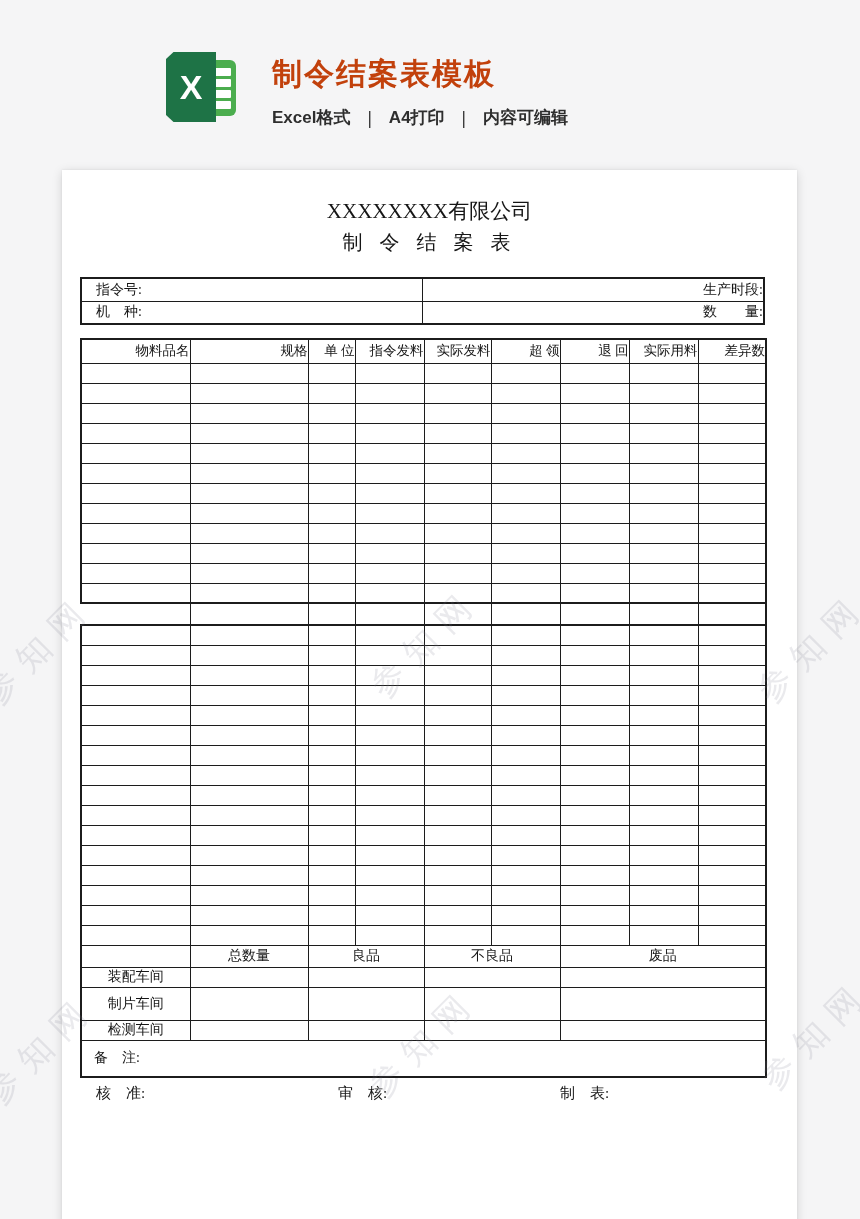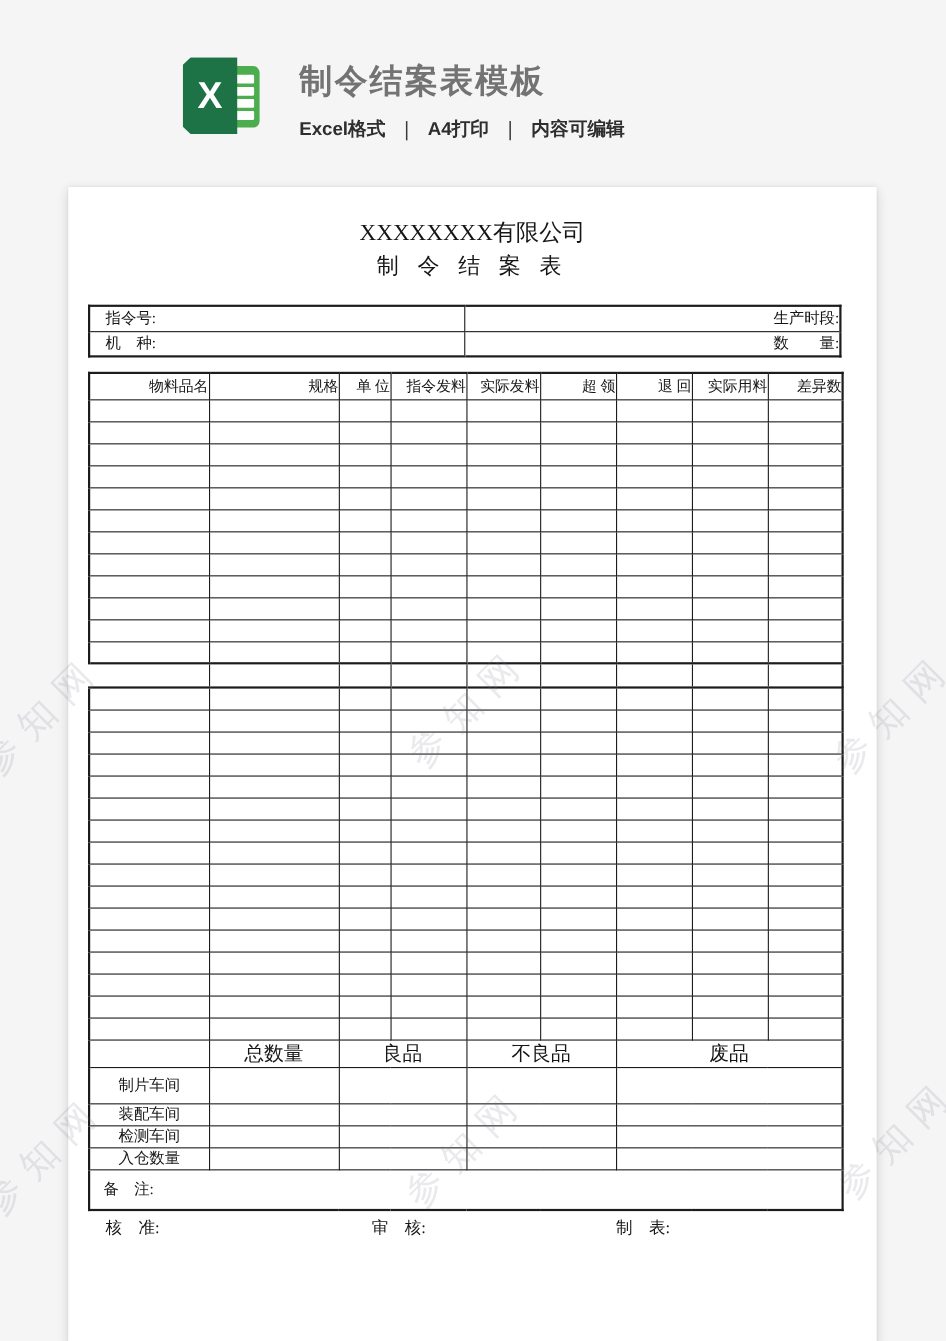--- a/index.html
+++ b/index.html
@@ -27,21 +27,21 @@
   }
   .logo-back span { background:#fff; border-radius:1px; }
   .logo-front {
     position:absolute; left:0; top:0; width:50px; height:70px;
     background:#1e7346;
     clip-path:polygon(0 10%, 15% 0, 100% 0, 100% 100%, 15% 100%, 0 90%);
     display:flex; align-items:center; justify-content:center;
   }
   .logo-front b { color:#fff; font-size:34px; font-weight:bold; }
   .header-text { padding-top:2px; }
-  .main-title { font-size:30px; font-weight:bold; color:#737373; letter-spacing:2px; }
+  .main-title { font-size:30px; font-weight:bold; color:#c2410c; letter-spacing:2px; }
   .subtitle { margin-top:11px; display:flex; align-items:center; gap:17px;
               font-size:17px; font-weight:bold; color:#2e2e2e; }
   .subtitle .sep { font-weight:normal; color:#3a3a3a; transform:scaleY(1.1); }
 
   
   .page {
     position:absolute; left:62px; top:170px; width:735px; height:1100px;
     background:#ffffff;
     box-shadow:0 2px 10px rgba(0,0,0,.14), 0 0 2px rgba(0,0,0,.08);
     z-index:1;
@@ -64,21 +64,21 @@
 
   
   .main-table { margin:13px 0 0 18px; width:685px; }
   .main-table th { height:24px; font-size:13.5px; font-weight:normal; text-align:right; }
   .main-table td { height:20px; font-size:13.5px; }
   .main-table th:first-child, .main-table td:first-child { border-left-width:2px; }
   .main-table th:last-child,  .main-table td:last-child  { border-right-width:2px;margin-left:26px; }
   .main-table thead th { border-top-width:2px; }
   tr.gap-row td { height:22px; border-top-width:2px; border-bottom-width:2px; }
   tr.gap-row td.no-left { border-left-style:hidden; }
-  tr.sum-head td { height:22px; text-align:center; font-size:18px; }
+  tr.sum-head td { height:22px; text-align:center; font-size:14px; }
   tr.shop td { height:20px; }
   tr.shop.tall td { height:33px; }
   td.shop-label { text-align:center; font-size:14px; }
   tr.remark td { height:37px; border-bottom-width:2px; font-size:14px;
                  padding-left:12px; text-align:left; vertical-align:middle; }
 
   
   .page-footer { position:relative; margin:4px 0 0 32px; width:685px; height:22px; font-size:15px; }
   .page-footer span { position:absolute; top:2px; white-space:nowrap; }
   .sig-approve { left:2px; }
@@ -507,48 +507,41 @@
         </tr>
       </tbody>
     <tbody>
       <tr class="sum-head">
         <td></td>
         <td>总数量</td>
         <td colspan="2">良品</td>
         <td colspan="2">不良品</td>
         <td colspan="3">废品</td>
       </tr>
-      <tr class="shop tall">
-        <td class="shop-label">制片车间</td>
+      <tr class="shop">
+        <td class="shop-label">装配车间</td>
         <td></td>
         <td colspan="2"></td>
         <td colspan="2"></td>
         <td colspan="3"></td>
       </tr>
-      <tr class="shop">
-        <td class="shop-label">装配车间</td>
+      <tr class="shop tall">
+        <td class="shop-label">制片车间</td>
         <td></td>
         <td colspan="2"></td>
         <td colspan="2"></td>
         <td colspan="3"></td>
       </tr>
       <tr class="shop">
         <td class="shop-label">检测车间</td>
         <td></td>
         <td colspan="2"></td>
         <td colspan="2"></td>
         <td colspan="3"></td>
       </tr>
-      <tr class="shop">
-        <td class="shop-label">入仓数量</td>
-        <td></td>
-        <td colspan="2"></td>
-        <td colspan="2"></td>
-        <td colspan="3"></td>
-      </tr>
       <tr class="remark">
         <td colspan="9">
           <span>备　注:</span>
         </td>
       </tr>
     </tbody>
   </table>
 
   <div class="page-footer">
     <span class="sig-approve">核　准:</span>

